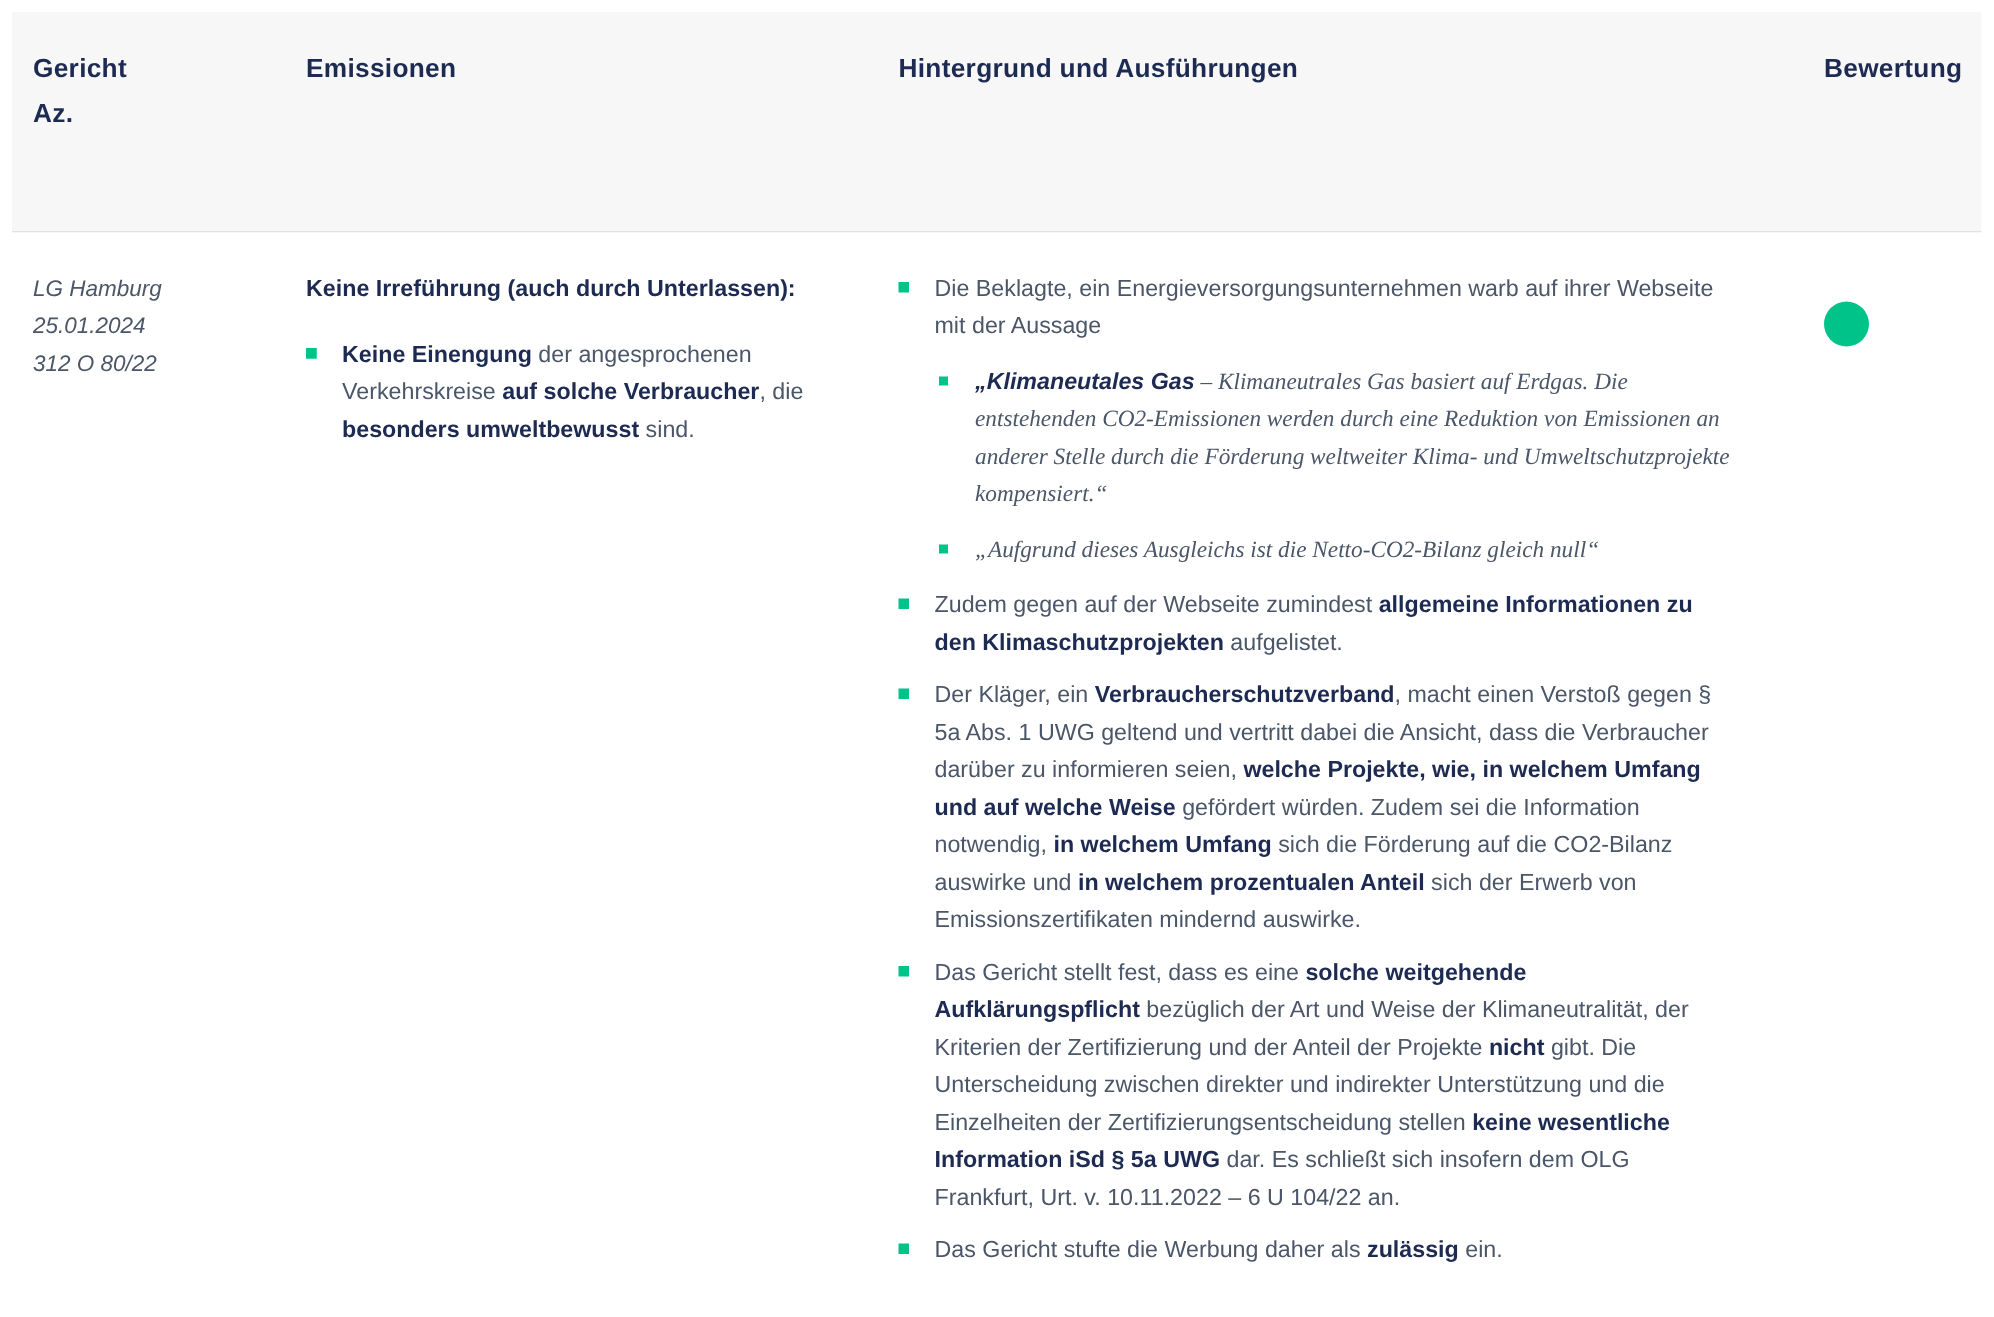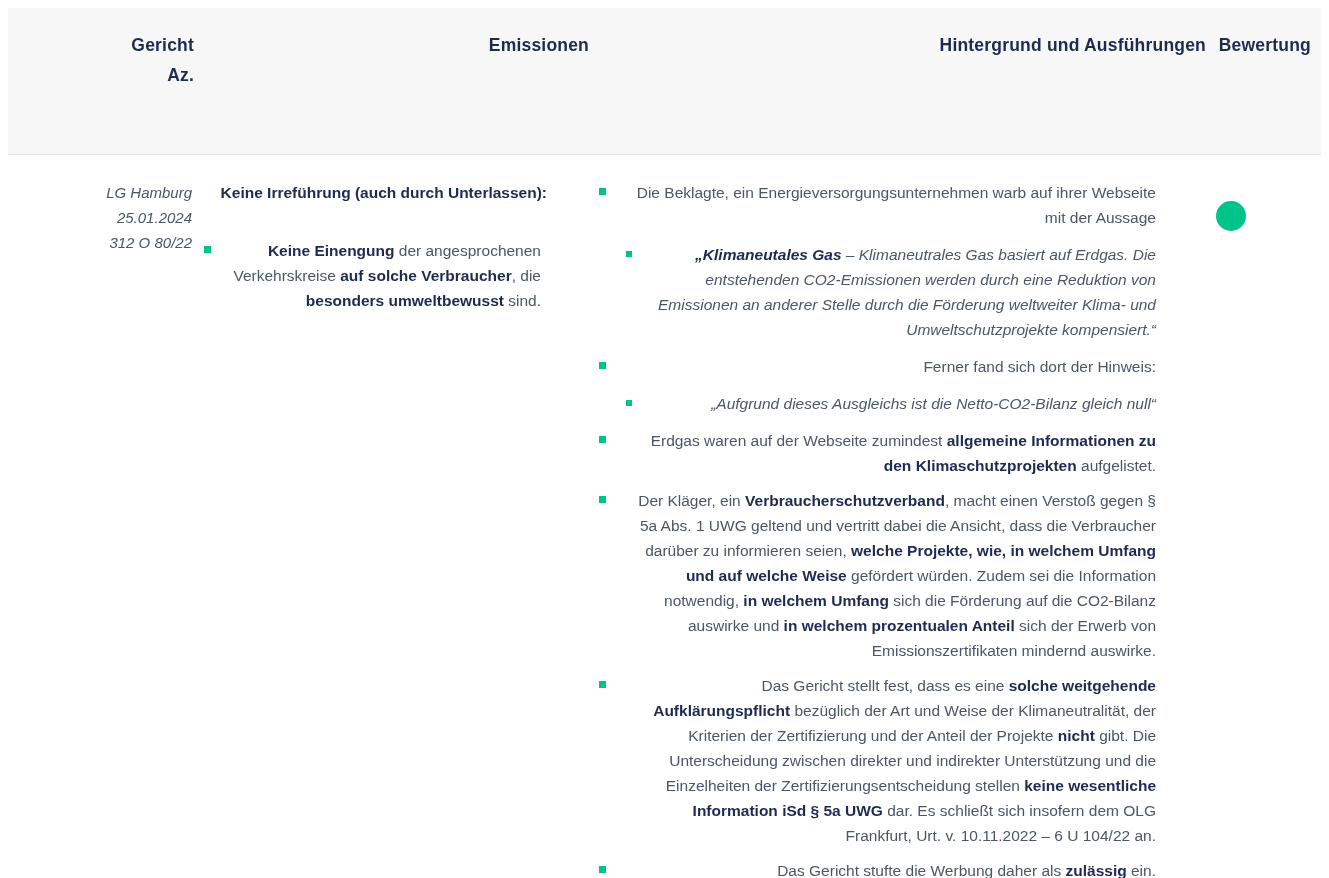--- a/index.html
+++ b/index.html
@@ -6,42 +6,42 @@
     --navy:#1d2a52;
     --text:#4b5668;
     --green:#00c389;
     --header-bg:#f7f7f7;
     --border:#e2e2e2;
   }
   *{box-sizing:border-box;margin:0;padding:0;}
   html,body{width:1329px;height:878px;overflow:hidden;background:#ffffff;
     font-family:"Liberation Sans","DejaVu Sans",sans-serif;}
   .table-wrap{margin:8px 8px 0 8px;width:1313px;}
-  .grid-row{display:grid;grid-template-columns:182px 395px 617px 1fr;padding-left:14px;text-align:right;}
+  .grid-row{display:grid;grid-template-columns:182px 395px 617px 1fr;padding-left:14px;}
   .header-row{background:var(--header-bg);border-bottom:1px solid var(--border);
     min-height:147px;padding-top:22px;padding-bottom:20px;}
   .header-cell{font-size:17.5px;line-height:30px;font-weight:700;color:var(--navy);
     letter-spacing:.2px;padding-right:10px;}
   .body-row{padding-top:25px;background:#ffffff;}
   .cell{padding-right:12px;}
   .court-cell div{font-size:15px;line-height:25px;color:var(--text);font-style:italic;}
   .kern-heading{font-size:15.5px;line-height:25px;font-weight:700;color:var(--navy);
-    margin-bottom:33px;padding-right:40px;}
+    margin-bottom:19px;padding-right:40px;}
   .bullet-list{display:block;}
   .kern-list{padding-right:46px;}
   .hint-list{padding-right:48px;}
   .bullet{position:relative;padding-left:24px;margin-bottom:10px;
     font-size:15.5px;line-height:25px;color:var(--text);}
   .bullet .marker{position:absolute;left:0;top:8px;width:7px;height:7px;
     background:var(--green);display:inline-block;}
   .bullet.lvl2{margin-left:27px;margin-top:12px;margin-bottom:12px;font-style:italic;}
   .bullet.lvl2 .marker{width:6px;height:6px;top:9px;}
   .bullet .b{font-weight:700;color:var(--navy);}
   .bullet .bi{font-weight:700;color:var(--navy);}
-  .bullet .i{font-style:italic;}
+  .bullet .i{font-style:italic;font-family:Liberation Serif, serif;}
   .status-dot{width:30px;height:30px;border-radius:50%;margin-top:21px;}
 </style>
 </head>
 <body>
 
 <div class="table-wrap">
 
   <div class="grid-row header-row">
     <div class="header-cell">
         <div>Gericht</div>
@@ -65,23 +65,22 @@
       <div class="bullet-list kern-list">
           <div class="bullet lvl1"><span class="marker"></span></div>
           <div class="bullet lvl1"><span class="marker"></span><span><span class="bi">Keine</span><span> </span><span class="b">Einengung</span><span> der angesprochenen Verkehrskreise </span><span class="b">auf solche Verbraucher</span><span>, die </span><span class="b">besonders umweltbewusst</span><span> sind.</span></span></div>
         </div>
     </div>
 
     <div class="cell">
       <div class="bullet-list hint-list">
           <div class="bullet lvl1"><span class="marker"></span><span><span>Die Beklagte, ein Energieversorgungsunternehmen warb auf ihrer Webseite mit der Aussage</span></span></div>
           <div class="bullet lvl2"><span class="marker"></span><span><span class="bi">„Klimaneutales Gas</span><span class="i"> – Klimaneutrales Gas basiert auf Erdgas. Die entstehenden CO2-Emissionen werden durch eine Reduktion von Emissionen an anderer Stelle durch die Förderung weltweiter Klima- und Umweltschutzprojekte kompensiert.“</span></span></div>
-          <div class="bullet lvl1"><span class="marker"></span><span><span>Ferner fand sich dort der Hinweis:</span></span></div>
           <div class="bullet lvl2"><span class="marker"></span><span><span class="i">„Aufgrund dieses Ausgleichs ist die Netto-CO2-Bilanz gleich null“</span></span></div>
-          <div class="bullet lvl1"><span class="marker"></span><span><span>Erdgas waren auf der Webseite zumindest </span><span class="b">allgemeine Informationen zu den Klimaschutzprojekten</span><span> aufgelistet.</span></span></div>
+          <div class="bullet lvl1"><span class="marker"></span><span><span>Zudem gegen auf der Webseite zumindest </span><span class="b">allgemeine Informationen zu den Klimaschutzprojekten</span><span> aufgelistet.</span></span></div>
           <div class="bullet lvl1"><span class="marker"></span><span><span>Der Kläger, ein </span><span class="b">Verbraucherschutzverband</span><span>, macht einen Verstoß gegen § 5a Abs. 1 UWG geltend und vertritt dabei die Ansicht, dass die Verbraucher darüber zu informieren seien, </span><span class="b">welche Projekte, wie, in welchem Umfang und auf welche Weise</span><span> gefördert würden. Zudem sei die Information notwendig, </span><span class="b">in welchem Umfang</span><span> sich die Förderung auf die CO2-Bilanz auswirke und </span><span class="b">in welchem prozentualen Anteil</span><span> sich der Erwerb von Emissionszertifikaten mindernd auswirke.</span></span></div>
           <div class="bullet lvl1"><span class="marker"></span><span><span>Das Gericht stellt fest, dass es eine </span><span class="b">solche weitgehende Aufklärungspflicht</span><span> bezüglich der Art und Weise der Klimaneutralität, der Kriterien der Zertifizierung und der Anteil der Projekte </span><span class="b">nicht</span><span> gibt. Die Unterscheidung zwischen direkter und indirekter Unterstützung und die Einzelheiten der Zertifizierungsentscheidung stellen </span><span class="b">keine wesentliche Information iSd § 5a UWG</span><span> dar. Es schließt sich insofern dem OLG Frankfurt, Urt. v. 10.11.2022 – 6 U 104/22 an.</span></span></div>
           <div class="bullet lvl1"><span class="marker"></span><span><span>Das Gericht stufte die Werbung daher als </span><span class="b">zulässig</span><span> ein.</span></span></div>
         </div>
     </div>
 
     <div class="cell">
       <div class="status-dot" style="background: rgb(0, 195, 137);"></div>
     </div>
 

